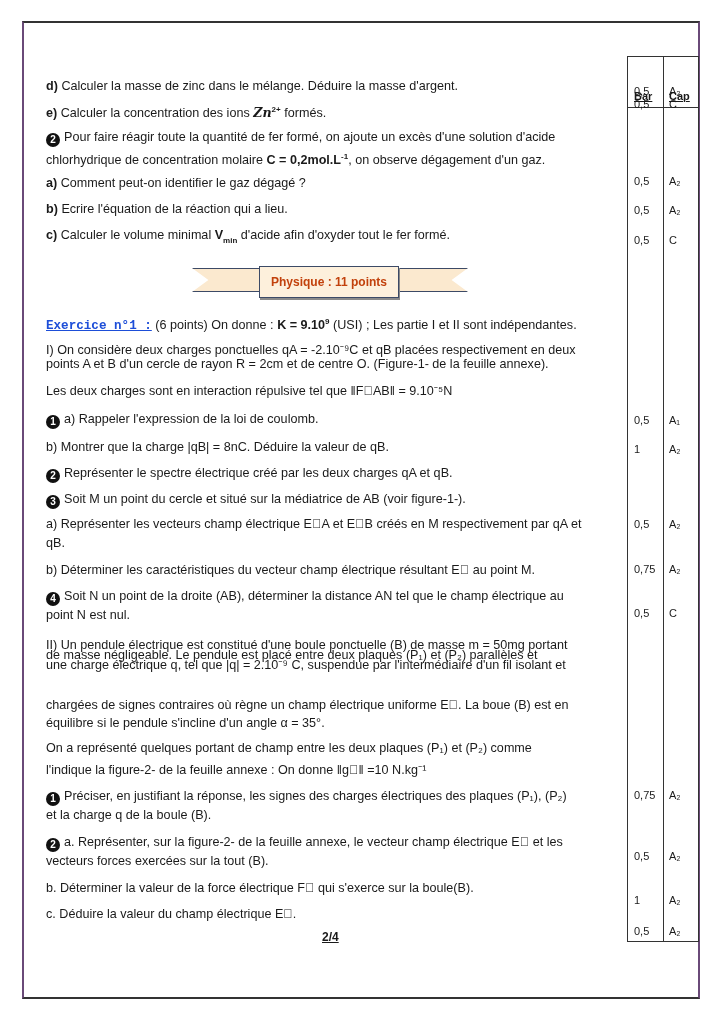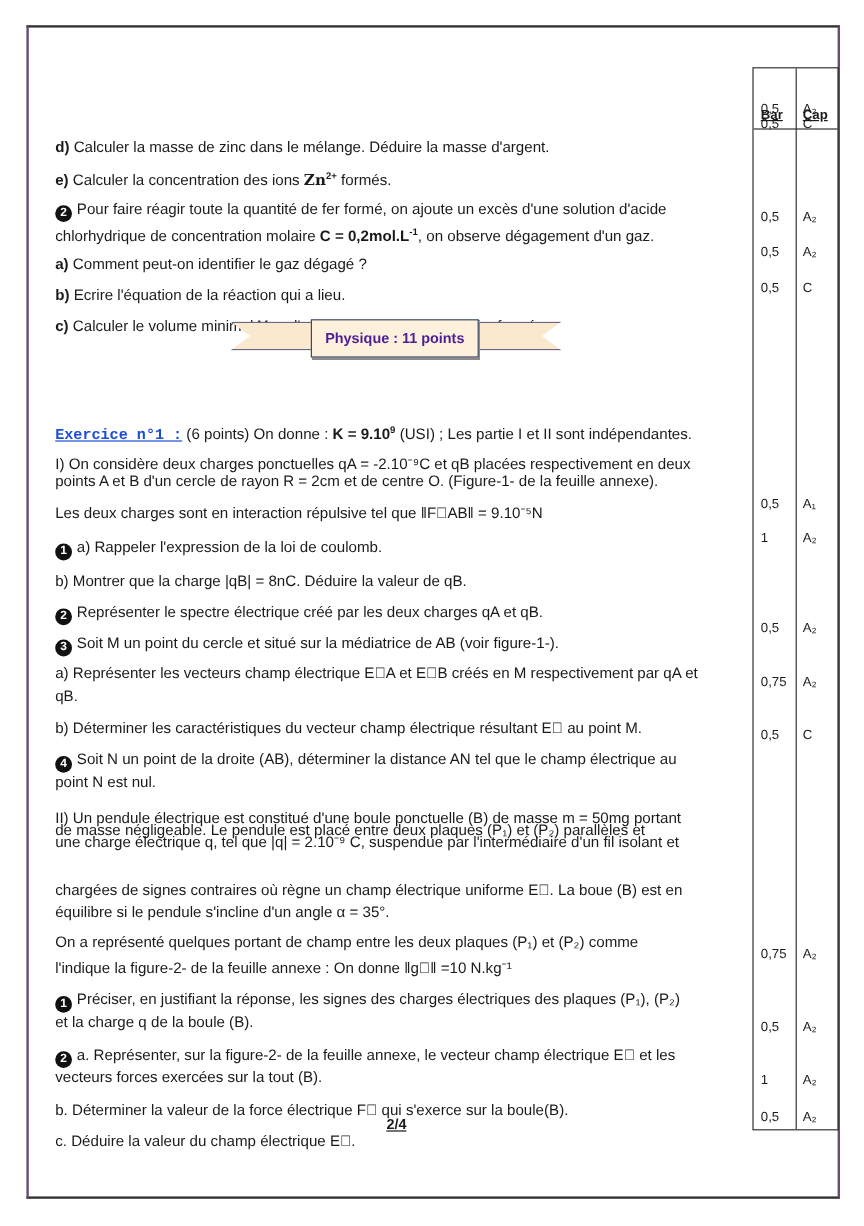--- a/index.html
+++ b/index.html
@@ -9,31 +9,31 @@
            border-left:2px solid #6a4a78; border-right:2px solid #6a4a78;
            border-top:2px solid #333; border-bottom:2px solid #333; box-sizing:border-box; }
   .grade-table { position:absolute; left:627px; top:56px; width:72px; height:886px;
                  border:1px solid #333; box-sizing:border-box; }
   .grade-table .colsep { position:absolute; left:35px; top:0; bottom:0; border-left:1px solid #333; }
   .grade-table .hdr { position:absolute; top:0; left:0; right:0; height:20px; border-bottom:1px solid #333;margin-top:30px; }
   .hdr span { position:absolute; top:3px; font-size:11px; font-weight:bold; text-decoration:underline; }
   .mark { position:absolute; font-size:11px; }
   .mark .b { position:absolute; left:6px; }
   .mark .c { position:absolute; left:41px; }
-  .line { position:absolute; left:46px; width:570px; font-size:12.6px; line-height:20px; white-space:nowrap;margin-top:37px; }
+  .line { position:absolute; left:46px; width:570px; font-size:12.6px; line-height:20px; white-space:nowrap; }
   b, .b-inline { font-weight:bold; }
   .num { display:inline-block; width:14px; height:14px; border-radius:50%; background:#111; color:#fff;
          font-size:10px; font-weight:bold; text-align:center; line-height:14px; margin-right:4px; vertical-align:-2px; }
   .banner { position:absolute; left:192px; top:262px; width:276px; height:40px; }
   .ribbon { position:absolute; top:6px; height:22px; background:#fbe9cf; border:1px solid #3c4a66; }
   .ribbon.l { left:0; width:80px; clip-path:polygon(0 0,100% 0,100% 100%,0 100%,20% 50%); }
   .ribbon.r { right:0; width:80px; clip-path:polygon(0 0,100% 0,80% 50%,100% 100%,0 100%); }
   .center-box { position:absolute; left:67px; top:4px; width:138px; height:30px; background:#fdf0dc;
                 border:1px solid #3c4a66; box-shadow:1px 2px 0 #8a8a8a; text-align:center;
-                font-size:12px; font-weight:bold; line-height:30px; color:#4c1d95; }
+                font-size:12px; font-weight:bold; line-height:30px; color:#c2410c; }
   .ex-title { color:#1d4ed8; font-weight:bold; text-decoration:underline;font-family:Liberation Mono, monospace; }
   .page-num { position:absolute; left:322px; top:930px; font-size:12px; font-weight:bold; text-decoration:underline; }
   sup, sub { font-size:8px; }
 </style>
 </head>
 <body>
 
 <div class="frame"></div>
 
 <div class="grade-table">
@@ -94,21 +94,21 @@
       <span class="b">1</span>
       <span class="c">A₂</span>
     </div>
   <div class="mark" style="top:868px;left:0;right:0">
       <span class="b">0,5</span>
       <span class="c">A₂</span>
     </div>
 </div>
 
 <div class="line" style="top:76px"><b>d)</b><span> Calculer la masse de zinc dans le mélange. Déduire la masse d'argent.</span></div>
-<div class="line" style="top:100px"><b>e)</b><span> Calculer la concentration des ions </span><b style="font-family:'DejaVu Serif',serif;">Zn</b><sup><b>2+</b></sup><span> formés.</span></div>
+<div class="line" style="top:100px"><b>e)</b><span> Calculer la concentration des ions </span><b style="font-family:'DejaVu Serif',serif;font-style:italic">Zn</b><sup><b>2+</b></sup><span> formés.</span></div>
 <div class="line" style="top:127px"><span class="num">2</span><span>Pour faire réagir toute la quantité de fer formé, on ajoute un excès d'une solution d'acide</span></div>
 <div class="line" style="top:147px"><span>chlorhydrique de concentration molaire </span><b>C = 0,2mol.L</b><sup><b>-1</b></sup><span>, on observe dégagement d'un gaz.</span></div>
 <div class="line" style="top:173px"><b>a)</b><span> Comment peut-on identifier le gaz dégagé ?</span></div>
 <div class="line" style="top:199px"><b>b)</b><span> Ecrire l'équation de la réaction qui a lieu.</span></div>
 <div class="line" style="top:225px"><b>c)</b><span> Calculer le volume minimal </span><b>V</b><sub><b>min</b></sub><span> d'acide afin d'oxyder tout le fer formé.</span></div>
 
 <div class="banner">
   <div class="ribbon l"></div>
   <div class="ribbon r"></div>
   <div class="center-box">Physique : 11 points</div>

